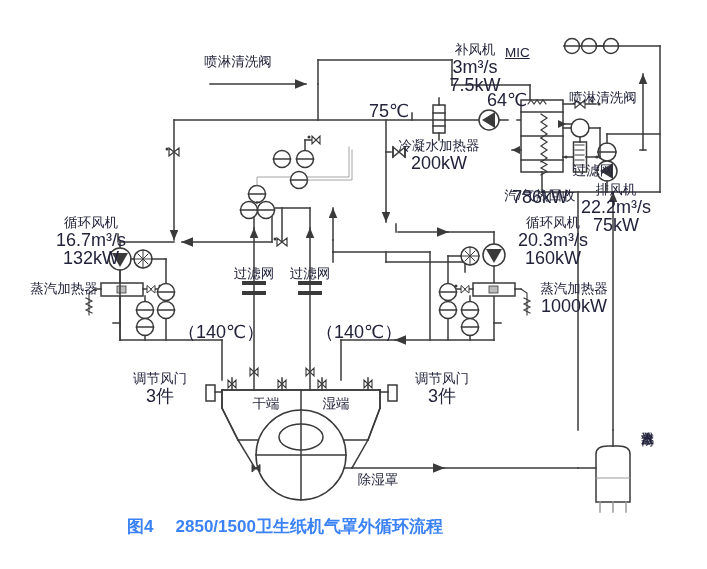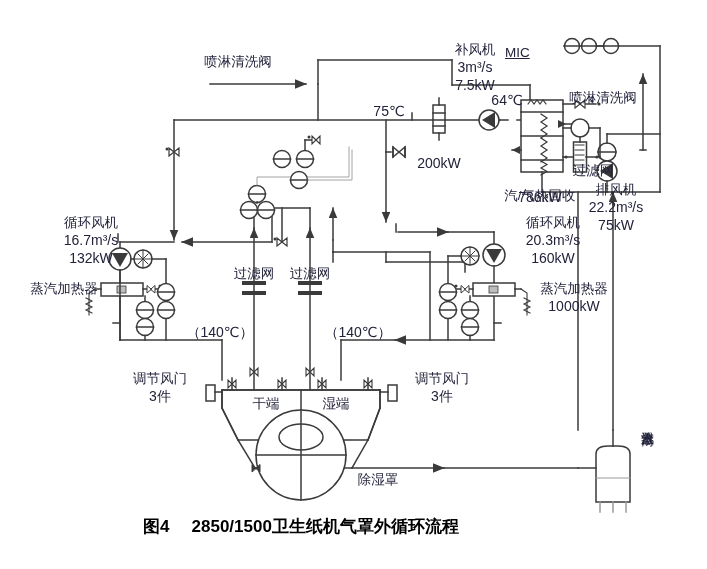--- a/index.html
+++ b/index.html
@@ -2,23 +2,23 @@
 <html><head>
 <meta charset="utf-8">
 <style>
   html,body{margin:0;padding:0;background:#ffffff;}
   body{width:707px;height:569px;position:relative;
        font-family:"Liberation Sans","DejaVu Sans",sans-serif;color:#1a1a2e;}
   #stage{position:relative;width:707px;height:569px;overflow:hidden;background:#fff;}
   svg#dia{position:absolute;left:0;top:0;width:707px;height:569px;}
   .lbl{position:absolute;font-size:13.5px;line-height:15.5px;color:#22223b;
        text-align:center;white-space:nowrap;letter-spacing:0px;}
-  .lbl.sm{font-size:14px;}
-  .caption{position:absolute;left:16px;top:515px;width:570px;text-align:center;
-           font-size:17px;font-weight:bold;color:#000000;font-family:"Liberation Sans","DejaVu Sans",sans-serif;}
+  .lbl.sm{font-size:18px;}
+  .caption{position:absolute;left:0;top:515px;width:570px;text-align:center;
+           font-size:17px;font-weight:bold;color:#3b82f6;font-family:"Liberation Sans","DejaVu Sans",sans-serif;}
   .caption .gap{display:inline-block;width:22px;}
   .vert{writing-mode:vertical-rl;text-orientation:upright;line-height:14px;font-size:13px;}
 </style>
 </head>
 <body>
 
 <div id="stage">
 
 <svg id="dia" viewBox="0 0 707 569">
   <defs>
@@ -388,20 +388,21 @@
 <div class="lbl" style="left:440px;top:42px;width:70px;">补风机</div>
 <div class="lbl sm" style="left:440px;top:60px;width:70px;">3m³/s</div>
 <div class="lbl sm" style="left:440px;top:78px;width:70px;">7.5kW</div>
 
 <div class="lbl" style="left:505px;top:45px;width:40px;text-align:left;text-decoration:underline;">MIC</div>
 <div class="lbl" style="left:548px;top:82px;width:110px;margin-top:8px;">喷淋清洗阀</div>
 
 <div class="lbl sm" style="left:366px;top:104px;width:46px;">75℃</div>
 <div class="lbl sm" style="left:484px;top:93px;width:46px;">64℃</div>
 
+<div class="lbl" style="left:384px;top:138px;width:110px;">冷凝水加热器</div>
 <div class="lbl sm" style="left:384px;top:156px;width:110px;">200kW</div>
 
 <div class="lbl" style="left:485px;top:188px;width:110px;">汽/气热回收</div>
 <div class="lbl sm" style="left:485px;top:190px;width:110px;">786kW</div>
 <div class="lbl" style="left:562px;top:163px;width:62px;">过滤网</div>
 
 <div class="lbl" style="left:580px;top:182px;width:72px;">排风机</div>
 <div class="lbl sm" style="left:573px;top:200px;width:86px;">22.2m³/s</div>
 <div class="lbl sm" style="left:580px;top:218px;width:72px;">75kW</div>
 

